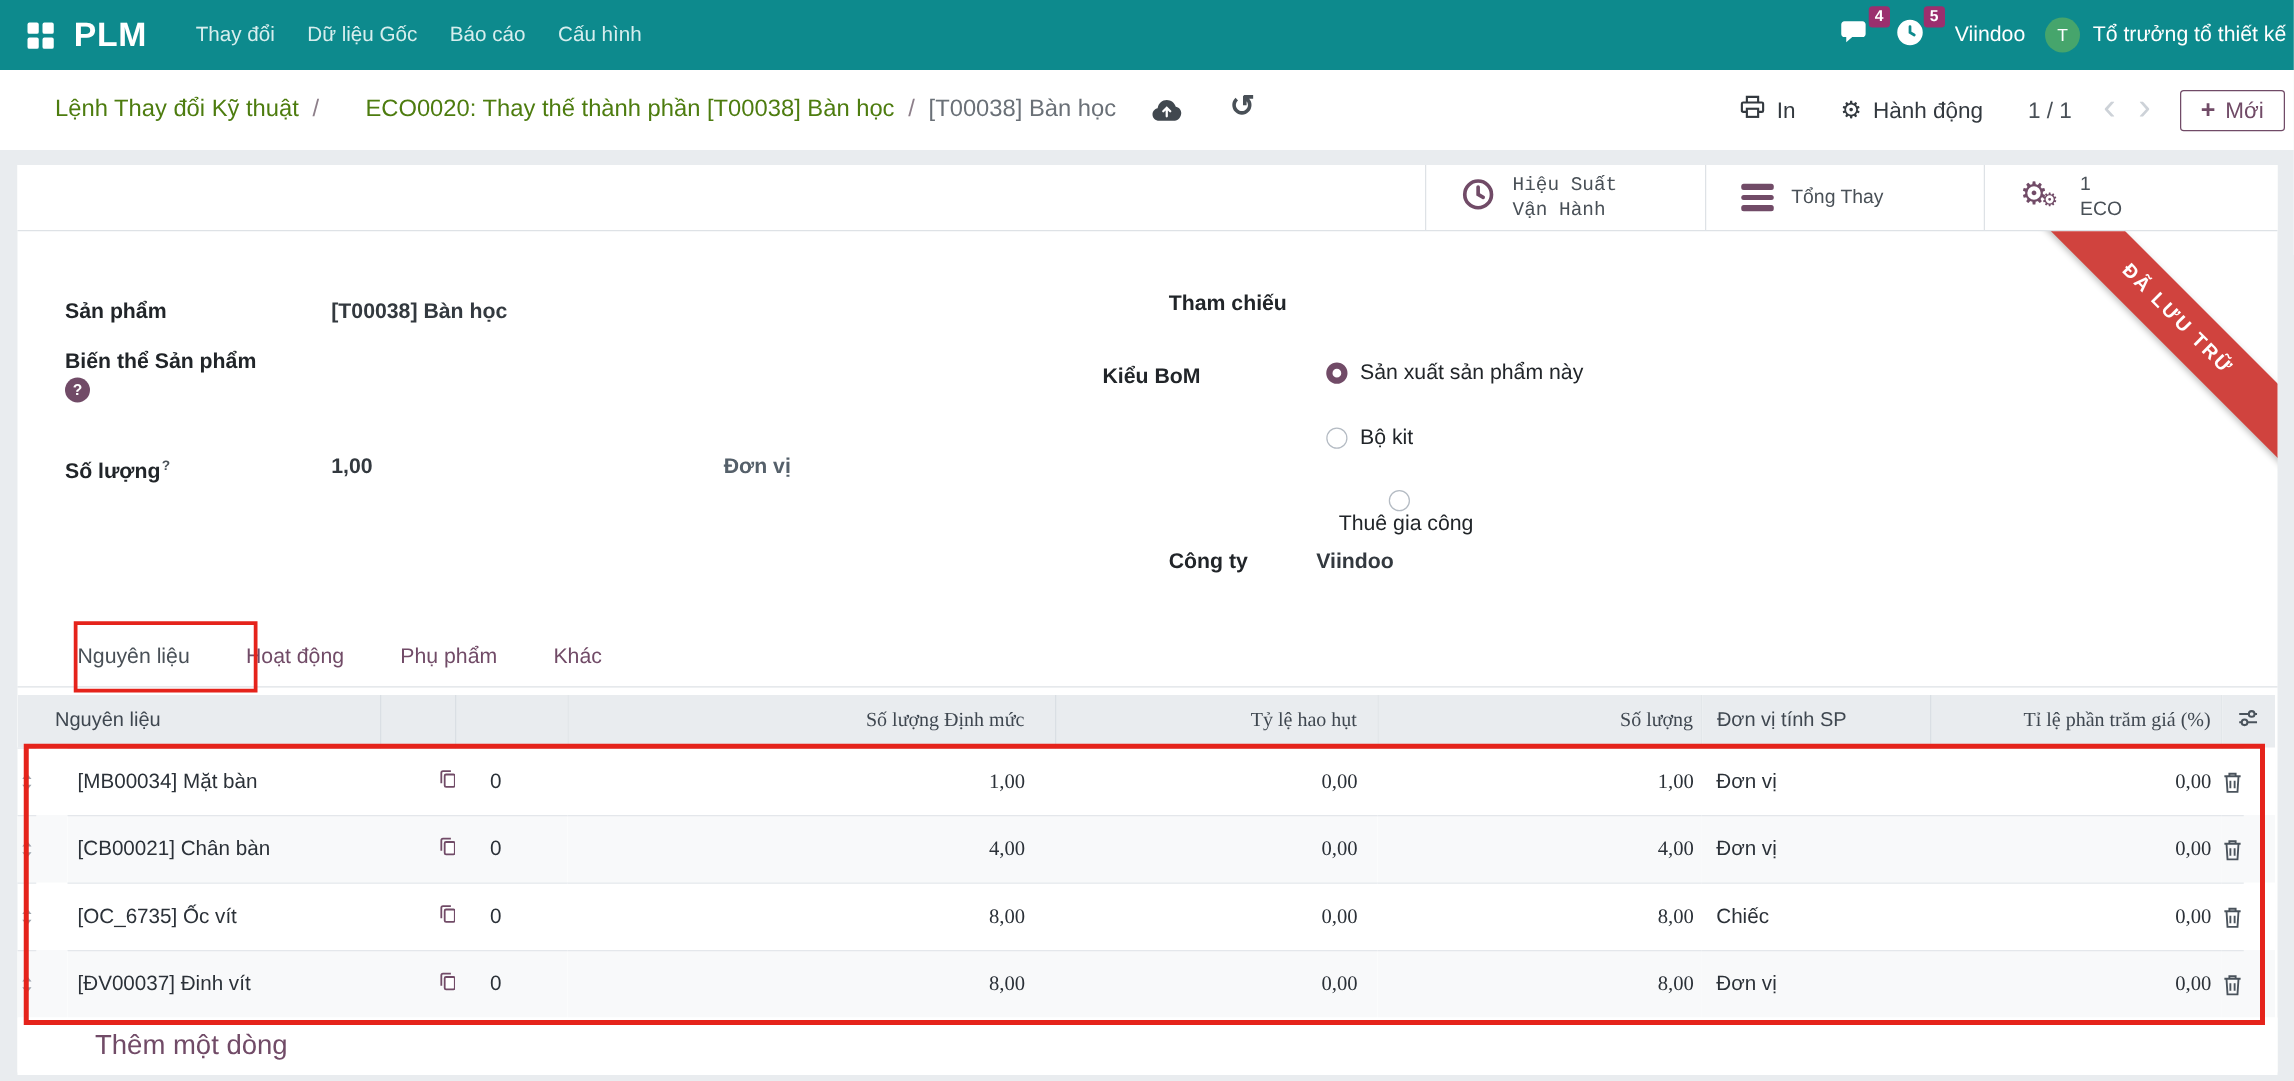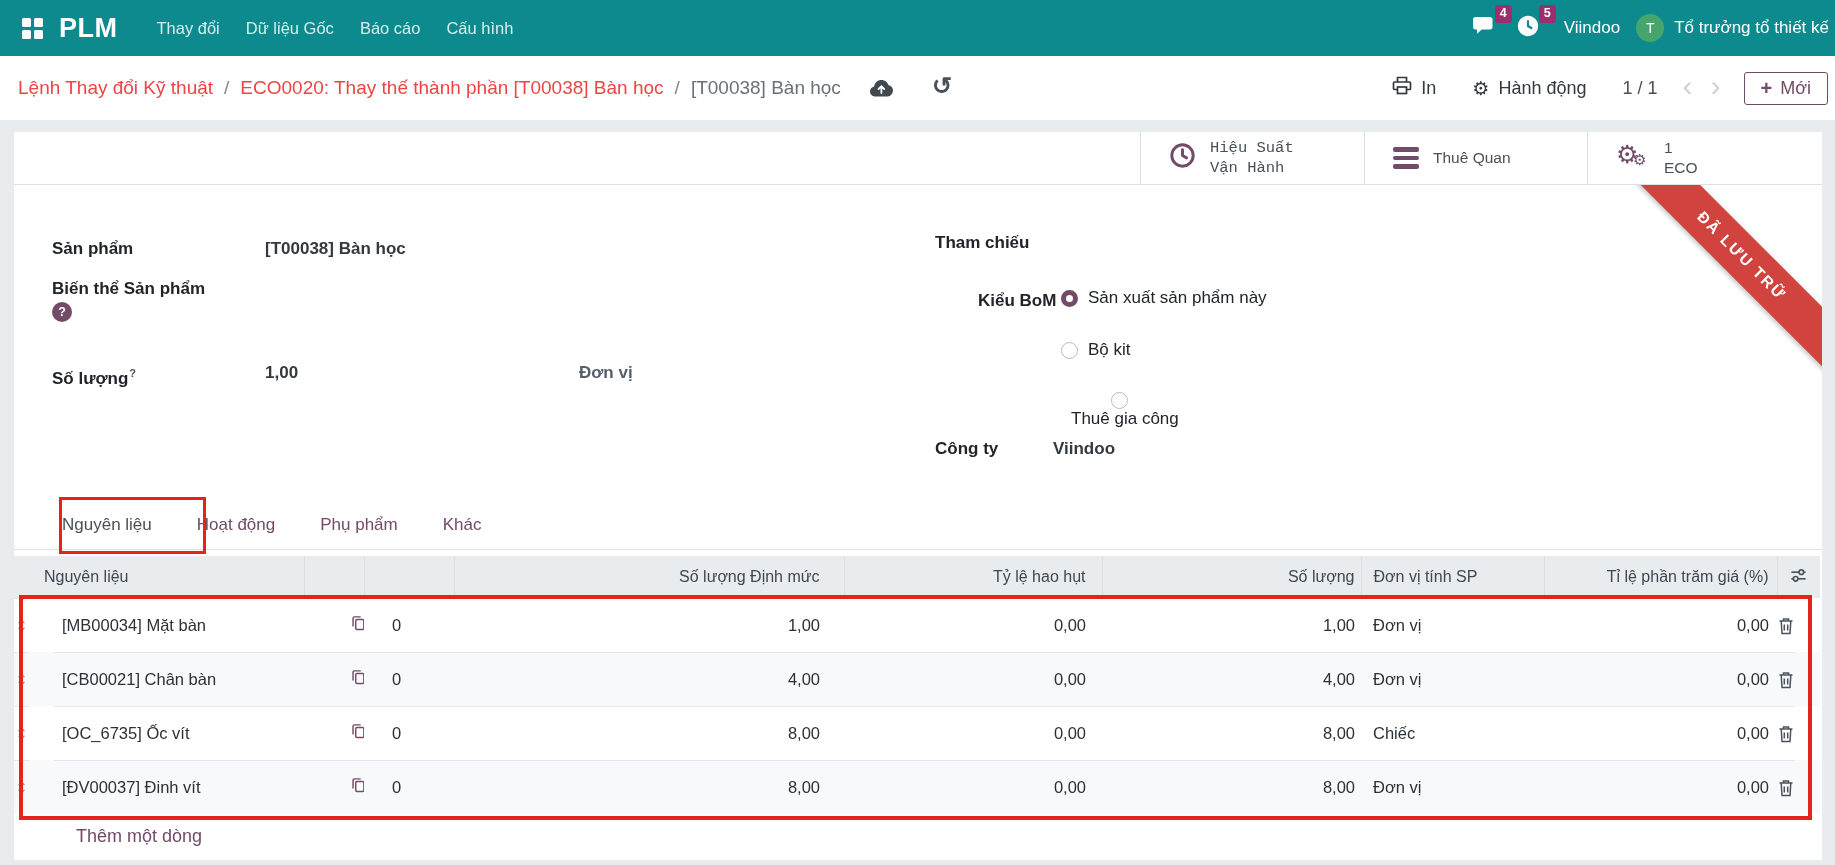--- a/index.html
+++ b/index.html
@@ -25,21 +25,21 @@
     font-size:12.5px; font-weight:bold; padding:2px 5px; border-radius:3px; line-height:1.1; }
   .company-name { font-size:17px; margin:0 16px 0 14px; cursor:pointer; }
   .avatar { width:28px; height:28px; border-radius:50%; background:#46a56c; color:#fff;
     display:flex; align-items:center; justify-content:center; font-size:14px; cursor:pointer; flex:none; }
   .user-name { font-size:17px; margin-left:10px; white-space:nowrap; cursor:pointer; }
 
   
   .cp-bar { position:absolute; top:56px; left:0; right:0; height:64px; background:#fff;
     display:flex; align-items:center; z-index:20; }
   .breadcrumbs { display:flex; align-items:center; font-size:19px; margin-left:18px; white-space:nowrap; }
-  .bc-link { color:#ef4444; cursor:pointer; }
+  .bc-link { color:#4d7c0f; cursor:pointer;margin-left:26px; }
   .bc-sep { color:#8d7f8a; margin:0 11px; }
   .bc-current { color:#6a7077; }
   .save-ind { margin-left:28px; cursor:pointer; display:flex; align-items:center; }
   .undo-ind { margin-left:38px; font-size:24px; color:#495057; cursor:pointer; line-height:1;
     transform:translateY(-2px); font-weight:bold; }
   .cp-right { margin-left:auto; display:flex; align-items:center; }
   .cp-btn { display:flex; align-items:center; gap:9px; font-size:18px; color:#33393f;
     margin-right:36px; cursor:pointer; white-space:nowrap; }
   .cp-btn .gear-glyph { font-size:19px; color:#33393f; line-height:1; }
   .pager { font-size:18px; color:#495057; margin-right:16px; cursor:pointer; }
@@ -95,31 +95,31 @@
 
   
   .o-table { position:absolute; top:424px; left:0; width:1806px; border-collapse:collapse;
     table-layout:fixed; }
   .o-table th { height:42px; background:#e9ecef; font-weight:500; font-size:16px;
     color:#3f4750; border-left:1px solid #dadfe4; white-space:nowrap; overflow:hidden; }
   .o-table th:first-child { border-left:none; }
   .o-table td { height:54px; font-size:16.5px; color:#2b3138; border-top:1px solid #e4e7eb;
     white-space:nowrap; overflow:hidden; }
   .o-table tbody tr:nth-child(even) { background:#f8f9fa; }
-  .al { text-align:left; } .ar { text-align:right; } .ac { text-align:center; }
+  .al { text-align:left; } .ar { text-align:right;font-family:Liberation Serif, serif; } .ac { text-align:center; }
   .th-name { text-align:left; padding-left:30px; }
   .pad-qtynorm { padding-right:24px; } .pad-loss { padding-right:16px; }
   .pad-qty { padding-right:6px; } .pad-pct { padding-right:8px; }
   .td-name { padding-left:8px; }
   .td-copy { padding-left:45px; }
   .td-count { padding-left:28px; color:#3a424a; }
   .td-uom { padding-left:12px; }
   .icon-btn { cursor:pointer; display:inline-flex; align-items:center; }
   .add-line { position:absolute; top:682px; left:0; right:0; height:44px; display:flex;
-    align-items:center; padding-left:62px; font-size:18px; color:#714B67; cursor:pointer;
+    align-items:center; padding-left:62px; font-size:22px; color:#714B67; cursor:pointer;
     background:#fff; }
 
   
   .ann { position:absolute; border:3px solid #e5231b; background:transparent;
     pointer-events:none; z-index:40; }
   #ann-rows { border-width:4px; }
 </style>
 </head>
 <body>
 
@@ -217,21 +217,21 @@
         <span>Hiệu Suất</span><br>
         <span>Vận Hành</span>
       </span>
     </div>
     <div class="stat-btn b2">
       <span class="burger">
           <span></span>
           <span></span>
           <span></span>
         </span>
-      <span class="stat-text">Thuê Quan</span>
+      <span class="stat-text">Tổng Thay</span>
     </div>
     <div class="stat-btn b3">
       <span class="gears">
         <span class="g1">⚙</span>
           <span class="g2">⚙</span>
       </span>
       <span class="stat-text">
         <span>1</span><br>
         <span>ECO</span>
       </span>
@@ -250,21 +250,21 @@
 
   <div class="fld fld-label" style="left:38px; top:230px;">
     <span>Số lượng</span><span class="sup-help">?</span>
   </div>
   <div class="fld fld-value" style="left:251px; top:230px;">1,00</div>
   <div class="fld fld-value muted" style="left:565px; top:230px;">Đơn vị</div>
 
   <div class="fld fld-label" style="left:921px; top:100px;">Tham chiếu</div>
   <div class="fld fld-value" style="left:1041px; top:100px;"></div>
 
-  <div class="fld fld-label" style="left:964px; top:158px;">Kiểu BoM</div>
+  <div class="fld fld-label" style="left:868px; top:158px;">Kiểu BoM</div>
   <div class="radio-row" style="left:1047px; top:156px;">
     <span class="radio sel"></span>
     <span class="radio-label">Sản xuất sản phẩm này</span>
   </div>
   <div class="radio-row" style="left:1047px; top:208px;">
     <span class="radio"></span>
     <span class="radio-label">Bộ kit</span>
   </div>
   <div class="radio-row" style="left:1047px; top:260px;flex-direction:column;">
     <span class="radio"></span>

